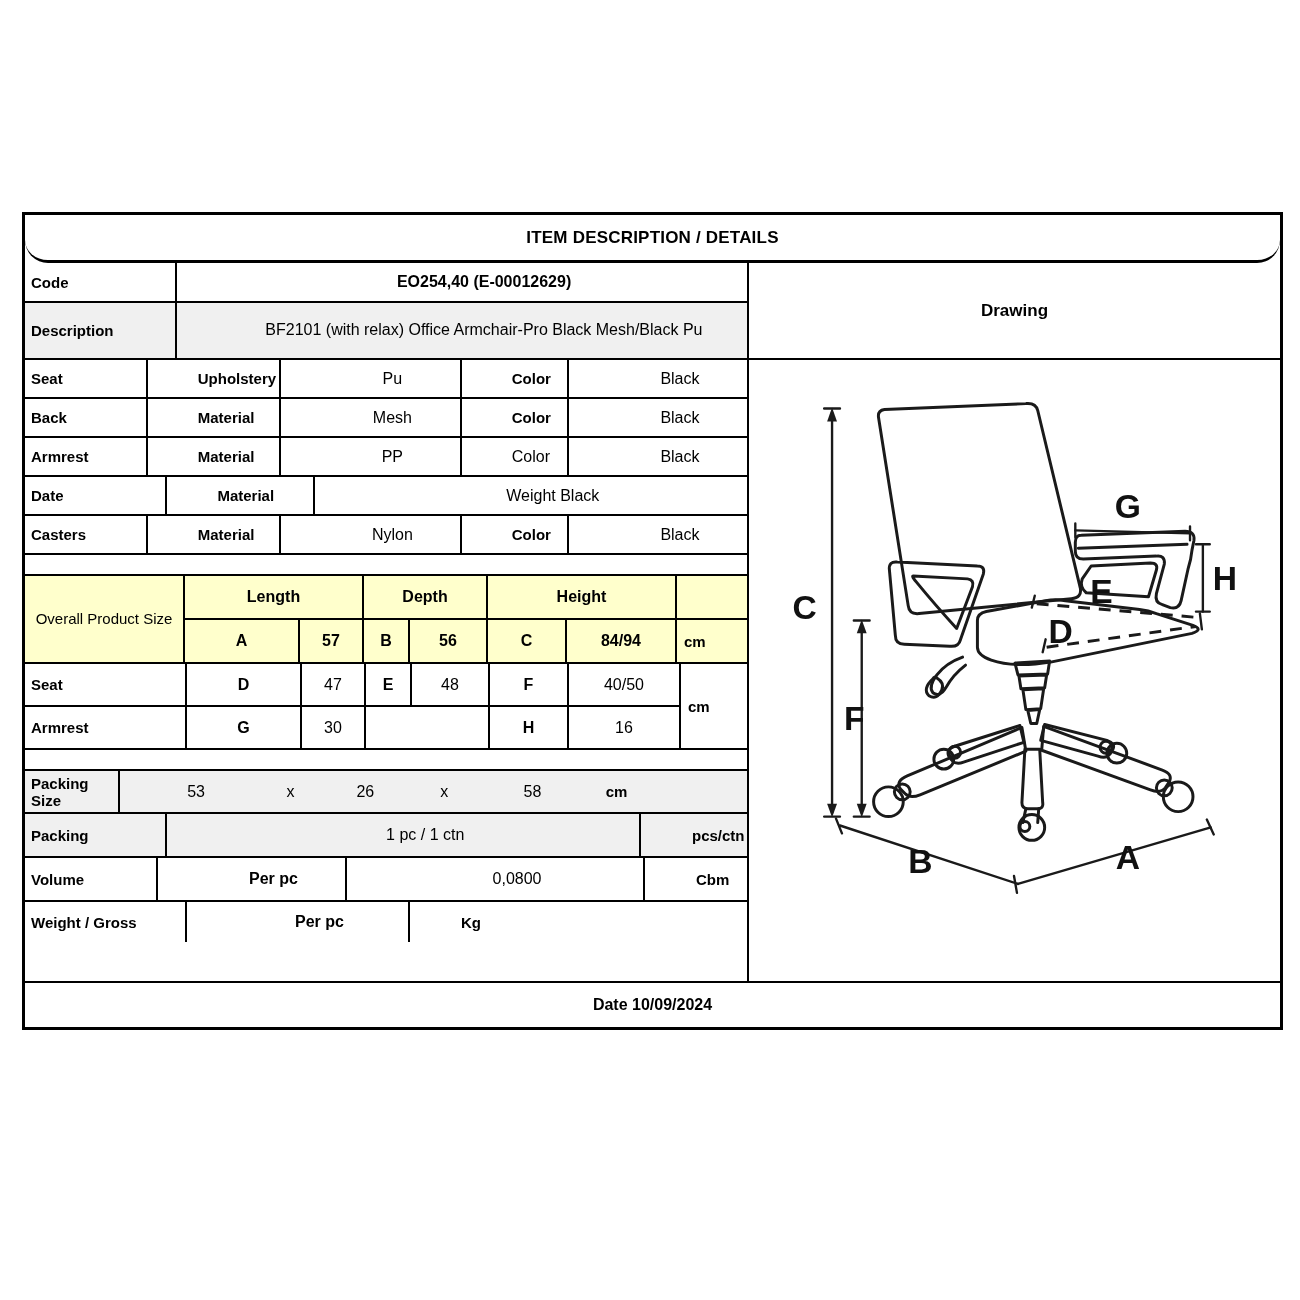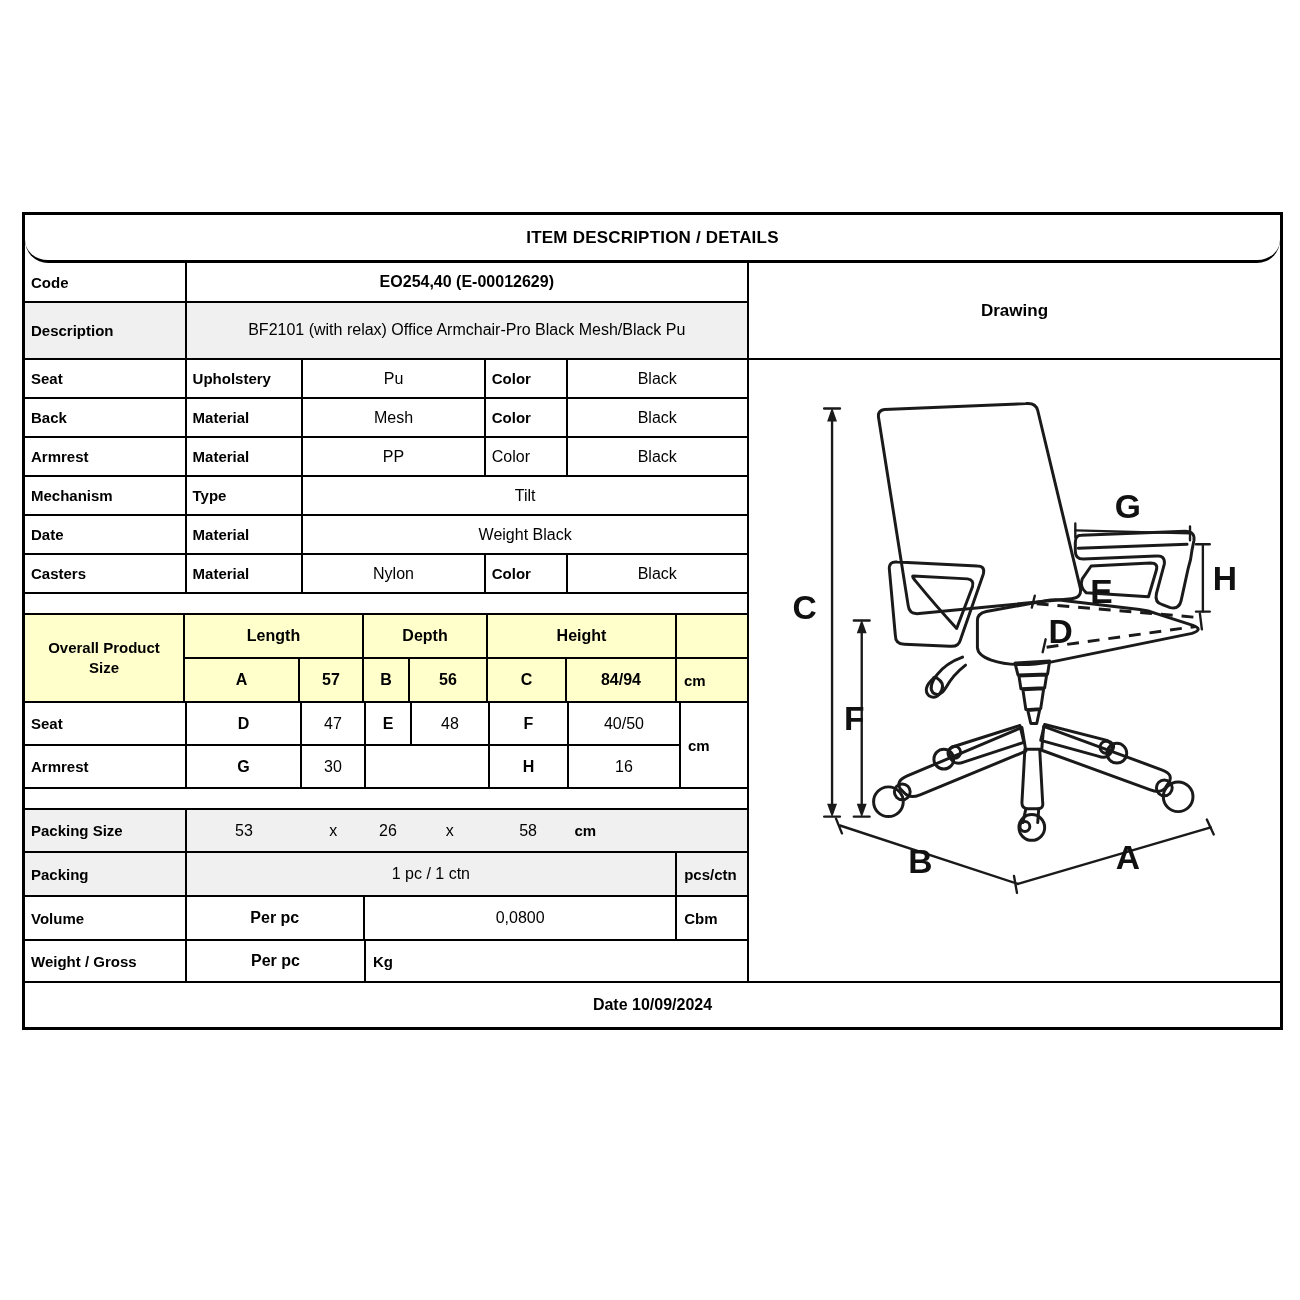--- a/index.html
+++ b/index.html
@@ -14,21 +14,21 @@
     border:3px solid #000;background:#fff;
   }
   .title-row{
     height:48px;border-bottom:3px solid #000;
     display:flex;align-items:center;justify-content:center;
     font-weight:bold;font-size:17px;letter-spacing:.2px;border-radius:23px;
   }
   .body-wrap{display:flex;height:718px;}
   .left-panel{width:724px;border-right:2px solid #000;}
   .right-panel{width:622px;position:relative;}
-  .row{display:flex;border-bottom:2px solid #000;}
+  .row{display:flex;border-bottom:2px solid #000;gap:44px;}
   .c{border-right:2px solid #000;display:flex;align-items:center;overflow:hidden;}
   .c.last{border-right:none;}
   .lab{font-weight:bold;font-size:15px;padding-left:6px;}
   .val{justify-content:center;font-size:16px;text-align:center;}
   .b{font-weight:bold;}
   .left-al{justify-content:flex-start;padding-left:7px;}
   .gray{background:#F0F0F0;}
   .yellow{background:#FFFFCC;}
   .gap{height:21px;border-bottom:2px solid #000;}
   
@@ -37,21 +37,21 @@
   .r-spec{height:39px;}
   .r-sizehead{height:88px;border-bottom:2px solid #000;display:flex;}
   .r-sizebody{height:86px;border-bottom:2px solid #000;display:flex;}
   .r-pack{height:43px;}
   .r-pack2{height:44px;}
   .r-vol{height:44px;}
   .r-wt{height:40px;border-bottom:none;}
   .desc-val{line-height:1.3;padding:0 10px;}
   .corner{
     width:162px;border-right:2px solid #000;display:flex;align-items:center;
-    justify-content:center;text-align:center;font-weight:bold;font-size:15px;
+    justify-content:center;text-align:center;font-weight:normal;font-size:15px;
     line-height:1.35;padding:0 8px;
   }
   .size-right{width:562px;display:flex;flex-direction:column;}
   .size-r1{height:44px;border-bottom:2px solid #000;display:flex;}
   .size-r2{height:42px;display:flex;}
   .sb-left{width:654px;display:flex;flex-direction:column;}
   .sb-row1{height:43px;border-bottom:2px solid #000;display:flex;}
   .sb-row2{height:41px;display:flex;}
   .cm-span{
     width:70px;border-left:2px solid #000;display:flex;align-items:center;
@@ -112,25 +112,20 @@
       </div>
 
       <div class="row r-spec">
         <div class="c lab" style="width:162px">Armrest</div>
         <div class="c lab" style="width:117px">Material</div>
         <div class="c val" style="width:183px">PP</div>
         <div class="c" style="width:82px;font-size:16px;padding-left:6px">Color</div>
         <div class="c val last" style="width:180px">Black</div>
       </div>
 
-      <div class="row r-spec">
-        <div class="c lab" style="width:162px">Mechanism</div>
-        <div class="c lab" style="width:117px">Type</div>
-        <div class="c val last" style="width:445px">Tilt</div>
-      </div>
 
       <div class="row r-spec">
         <div class="c lab" style="width:162px">Date</div>
         <div class="c lab" style="width:117px">Material</div>
         <div class="c val last" style="width:445px">Weight Black</div>
       </div>
 
       <div class="row r-spec">
         <div class="c lab" style="width:162px">Casters</div>
         <div class="c lab" style="width:117px">Material</div>

